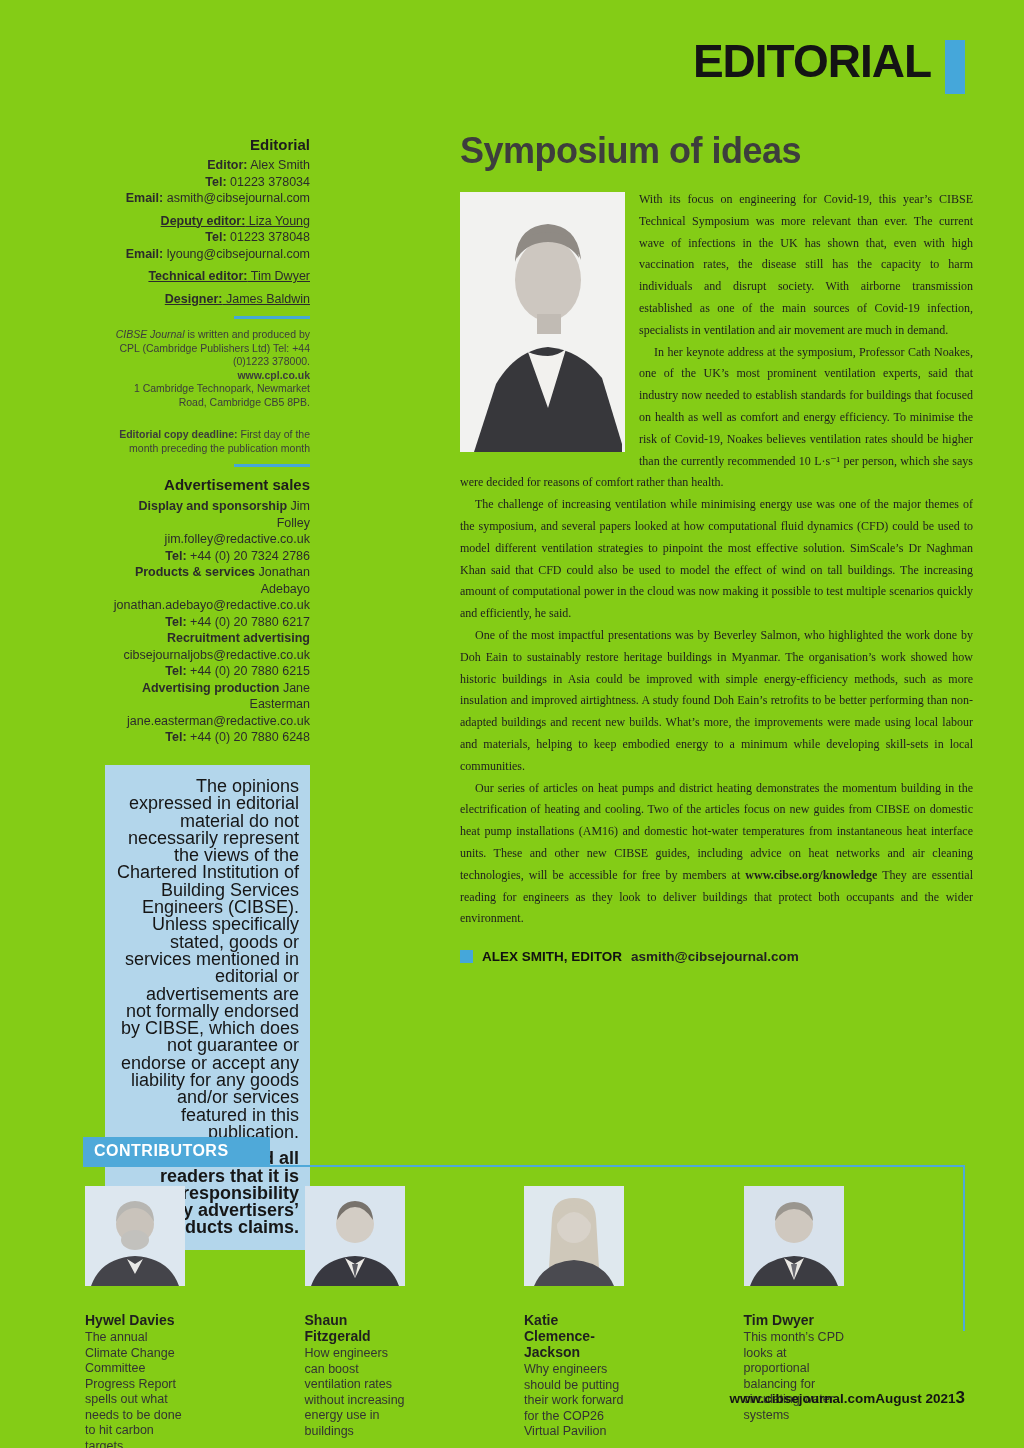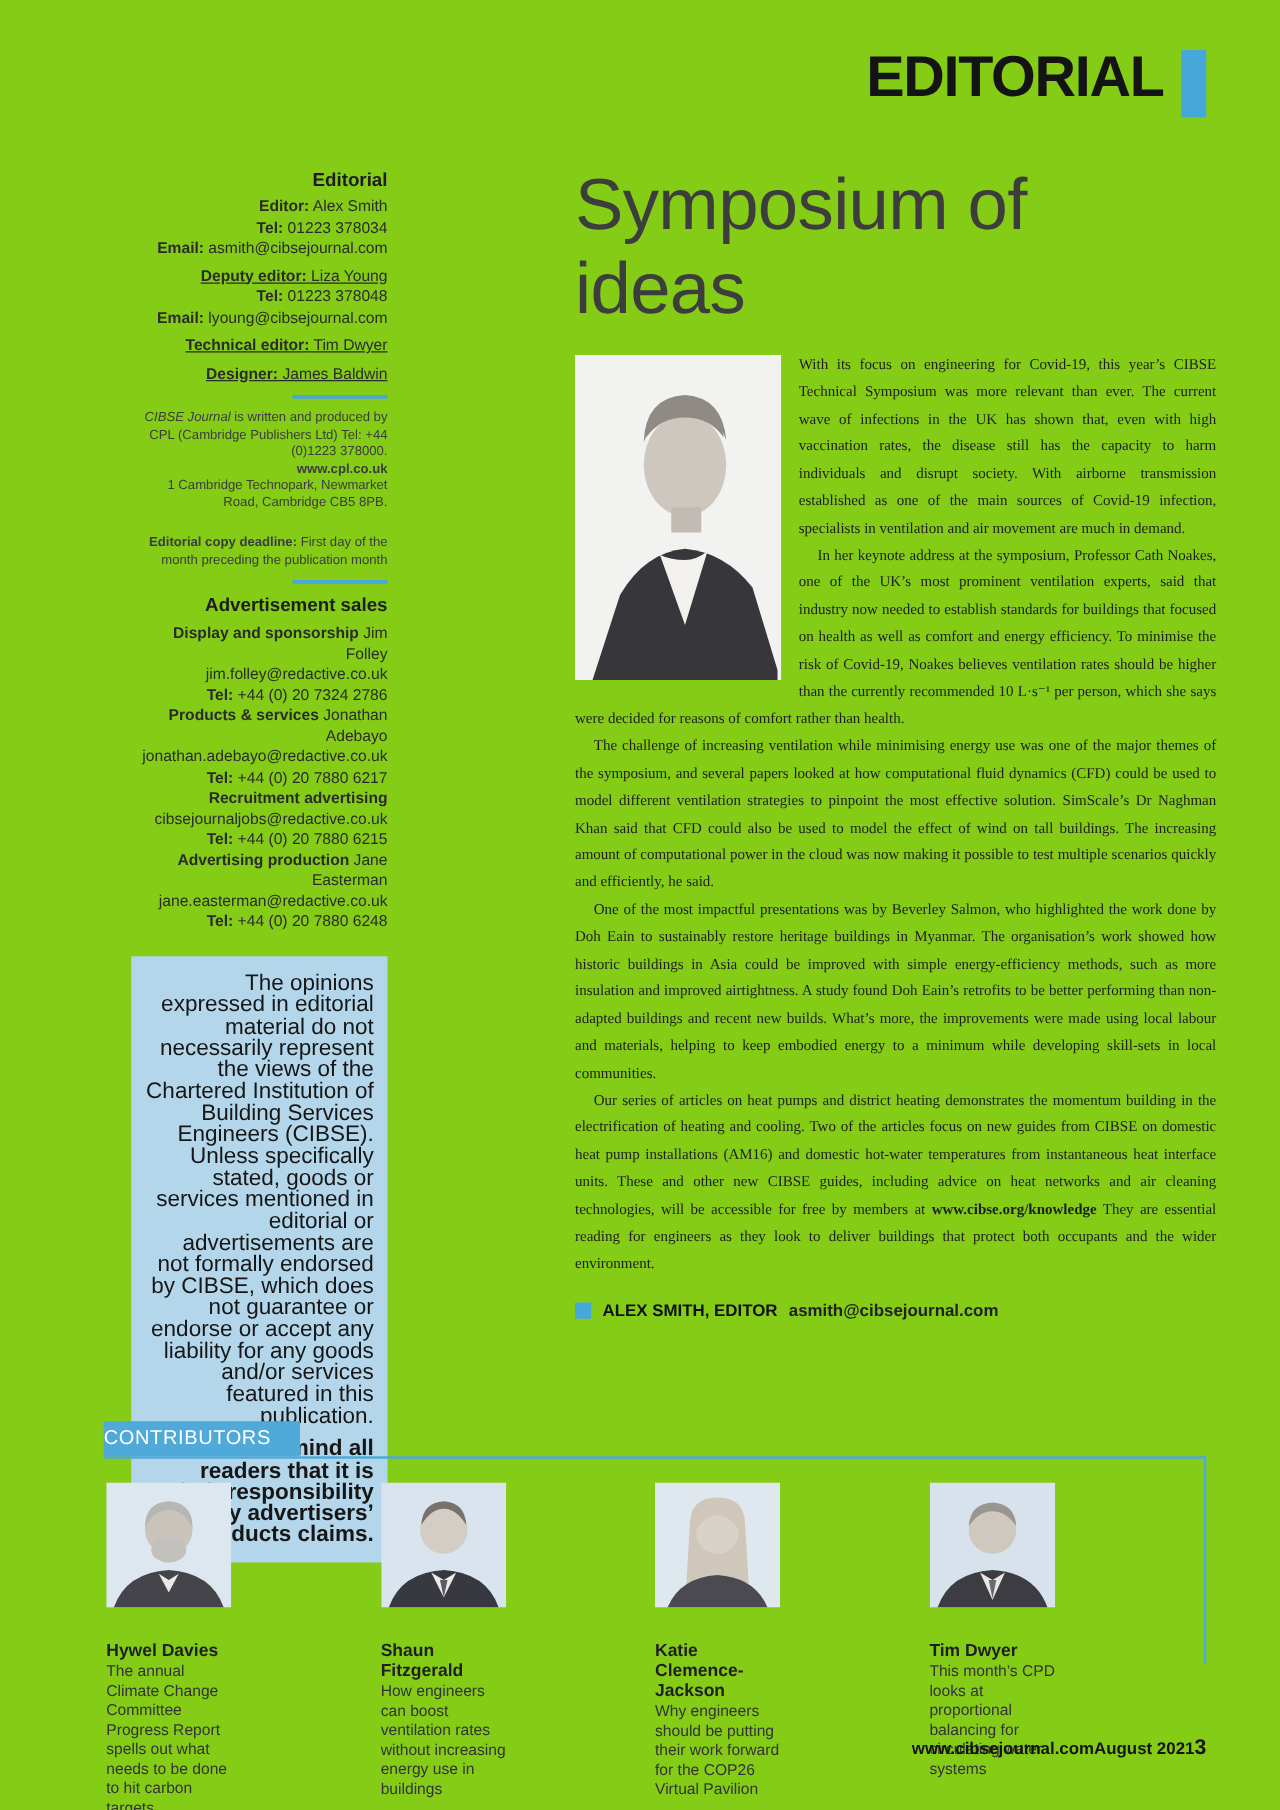--- a/index.html
+++ b/index.html
@@ -36,39 +36,39 @@
   .a-row .b{font-weight:700;}
 
   
   .disclaimer{position:absolute;left:105px;top:765px;width:205px;min-height:280px;
     background:var(--boxblue);padding:13px 11px;text-align:right;color:#161616;}
   .disclaimer p{font-size:18px;line-height:17.3px;}
   .disclaimer p.b{font-weight:700;margin-top:9px;}
 
   
   .main{position:absolute;left:460px;top:130px;width:513px;}
-  .main h2{font-family:"Liberation Sans",sans-serif;font-size:58px;font-weight:400;
+  .main h2{font-family:"Liberation Sans",sans-serif;font-size:36px;font-weight:700;
     letter-spacing:-0.5px;color:#3d3d3d;margin-bottom:17px;}
   .article{font-family:"Liberation Serif","DejaVu Serif",serif;font-size:12px;
     line-height:21.8px;color:var(--body-ink);text-align:justify;}
   .editor-photo{float:left;width:165px;height:260px;margin:3px 14px 6px 0;}
   .article p + p{text-indent:1.25em;}
   .article .b{font-weight:700;}
   .byline{clear:none;margin-top:19px;font-family:"Liberation Sans",sans-serif;
     font-size:13.5px;display:flex;align-items:center;gap:9px;}
   .byline .sq{width:13px;height:13px;background:var(--accent);flex:0 0 auto;}
   .byline .nm{font-weight:800;color:#111;}
   .byline .em{font-weight:700;color:#222;}
 
   
   .contributors{position:absolute;left:83px;top:1165px;width:882px;height:166px;
     border-top:2px solid var(--accent-bar);border-right:2px solid var(--accent-bar);}
-  .contrib-bar{position:absolute;left:0;top:-30px;height:28px;width:157px;
-    background:var(--accent-bar);color:#fff;font-size:16px;font-weight:400;
-    letter-spacing:0.5px;display:flex;align-items:center;}
+  .contrib-bar{position:absolute;left:0;top:-30px;height:28px;width:187px;
+    background:var(--accent-bar);color:#fff;font-size:16px;font-weight:700;
+    letter-spacing:0.5px;display:flex;align-items:center;padding-left:11px;}
   .contrib-row{display:flex;margin-top:19px;padding-left:2px;}
   .contrib{width:220px;display:flex;flex-direction:column;}
   .contrib .photo{width:100px;height:100px;flex:0 0 auto;}
   .contrib .txt{width:106px;font-size:12.5px;line-height:15.5px;color:#333;padding-top:26px;}
   .contrib:nth-child(1) .txt, .contrib:nth-child(2) .txt{padding-top:26px;}
   .contrib .nm{font-size:14px;line-height:16px;font-weight:700;color:#1f1f1f;margin-bottom:2px;}
 
   
   .footer{position:absolute;right:59px;top:1388px;display:flex;align-items:baseline;
     font-size:13.5px;font-weight:700;color:#141414;}

